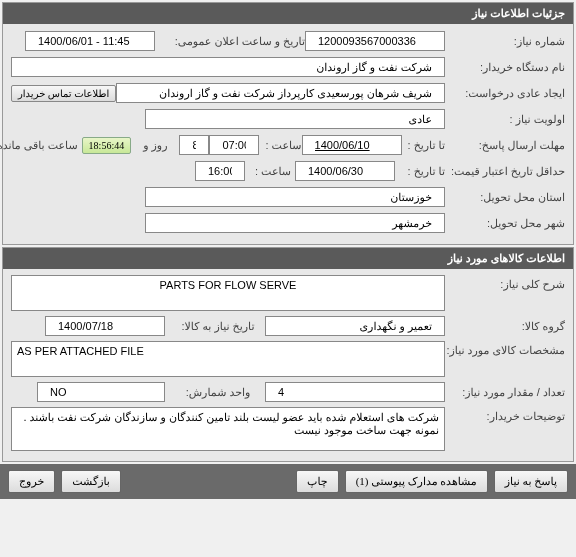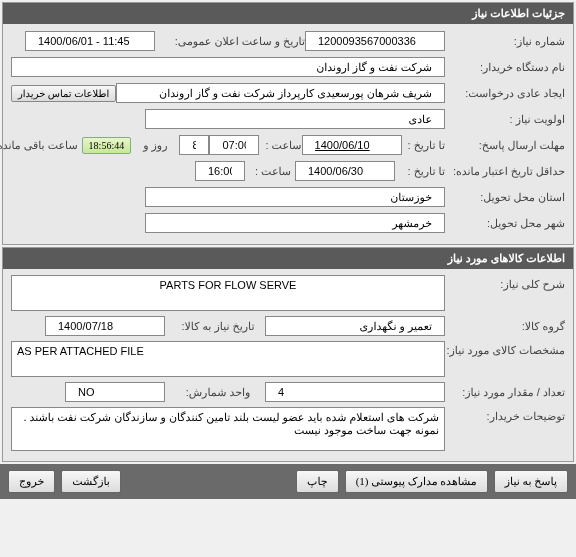--- a/index.html
+++ b/index.html
@@ -127,21 +127,21 @@
       <span class="label" style="width:50px;text-align:center">ساعت :</span>
       <input class="field field-ltr" style="width: 50px;" readonly="" value="07:00">
       <span style="width:12px"></span>
       <input class="field field-ltr" style="width: 30px; text-align: center;" readonly="" value="8">
       <span class="label" style="padding:0 12px">روز و</span>
       <button class="btn-small btn-green" style="width:60px">18:56:44</button>
       <span class="label" style="padding-right:4px">ساعت باقی مانده</span>
     </div>
 
     <div class="row">
-      <span class="label label-w1">حداقل تاریخ اعتبار مانده:</span>
+      <span class="label label-w1">حداقل تاریخ اعتبار قیمت:</span>
       <span class="label" style="width:50px">تا تاریخ :</span>
       <input class="field field-ltr" style="width: 100px;" readonly="" value="1400/06/30">
       <span class="label" style="width:50px;text-align:center">ساعت :</span>
       <input class="field field-ltr" style="width: 50px;" readonly="" value="16:00">
     </div>
 
     <div class="row">
       <span class="label label-w1">استان محل تحویل:</span>
       <input class="field" style="width: 300px;" readonly="" value="خوزستان">
     </div>
@@ -172,21 +172,21 @@
 
     <div class="row" style="align-items:flex-start">
       <span class="label label-w1" style="padding-top:3px">مشخصات کالای مورد نیاز:</span>
       <div class="textarea" style="direction:ltr;text-align:left">AS PER ATTACHED FILE</div>
     </div>
 
     <div class="row">
       <span class="label label-w1">تعداد / مقدار مورد نیاز:</span>
       <input class="field field-ltr" style="width: 180px;" readonly="" value="4">
       <span class="label" style="width:100px;text-align:center">واحد شمارش:</span>
-      <input class="field field-ltr" style="width: 100px;" readonly="" value="NO">
+      <input class="field field-ltr" style="width: 128px;" readonly="" value="NO">
     </div>
 
     <div class="row" style="align-items:flex-start">
       <span class="label label-w1" style="padding-top:3px">توضیحات خریدار:</span>
       <div class="textarea" style="min-height:44px">شرکت های استعلام شده باید عضو لیست بلند تامین کنندگان و سازندگان شرکت نفت باشند . نمونه جهت ساخت موجود نیست</div>
     </div>
 
   </div>
 </div>
 

